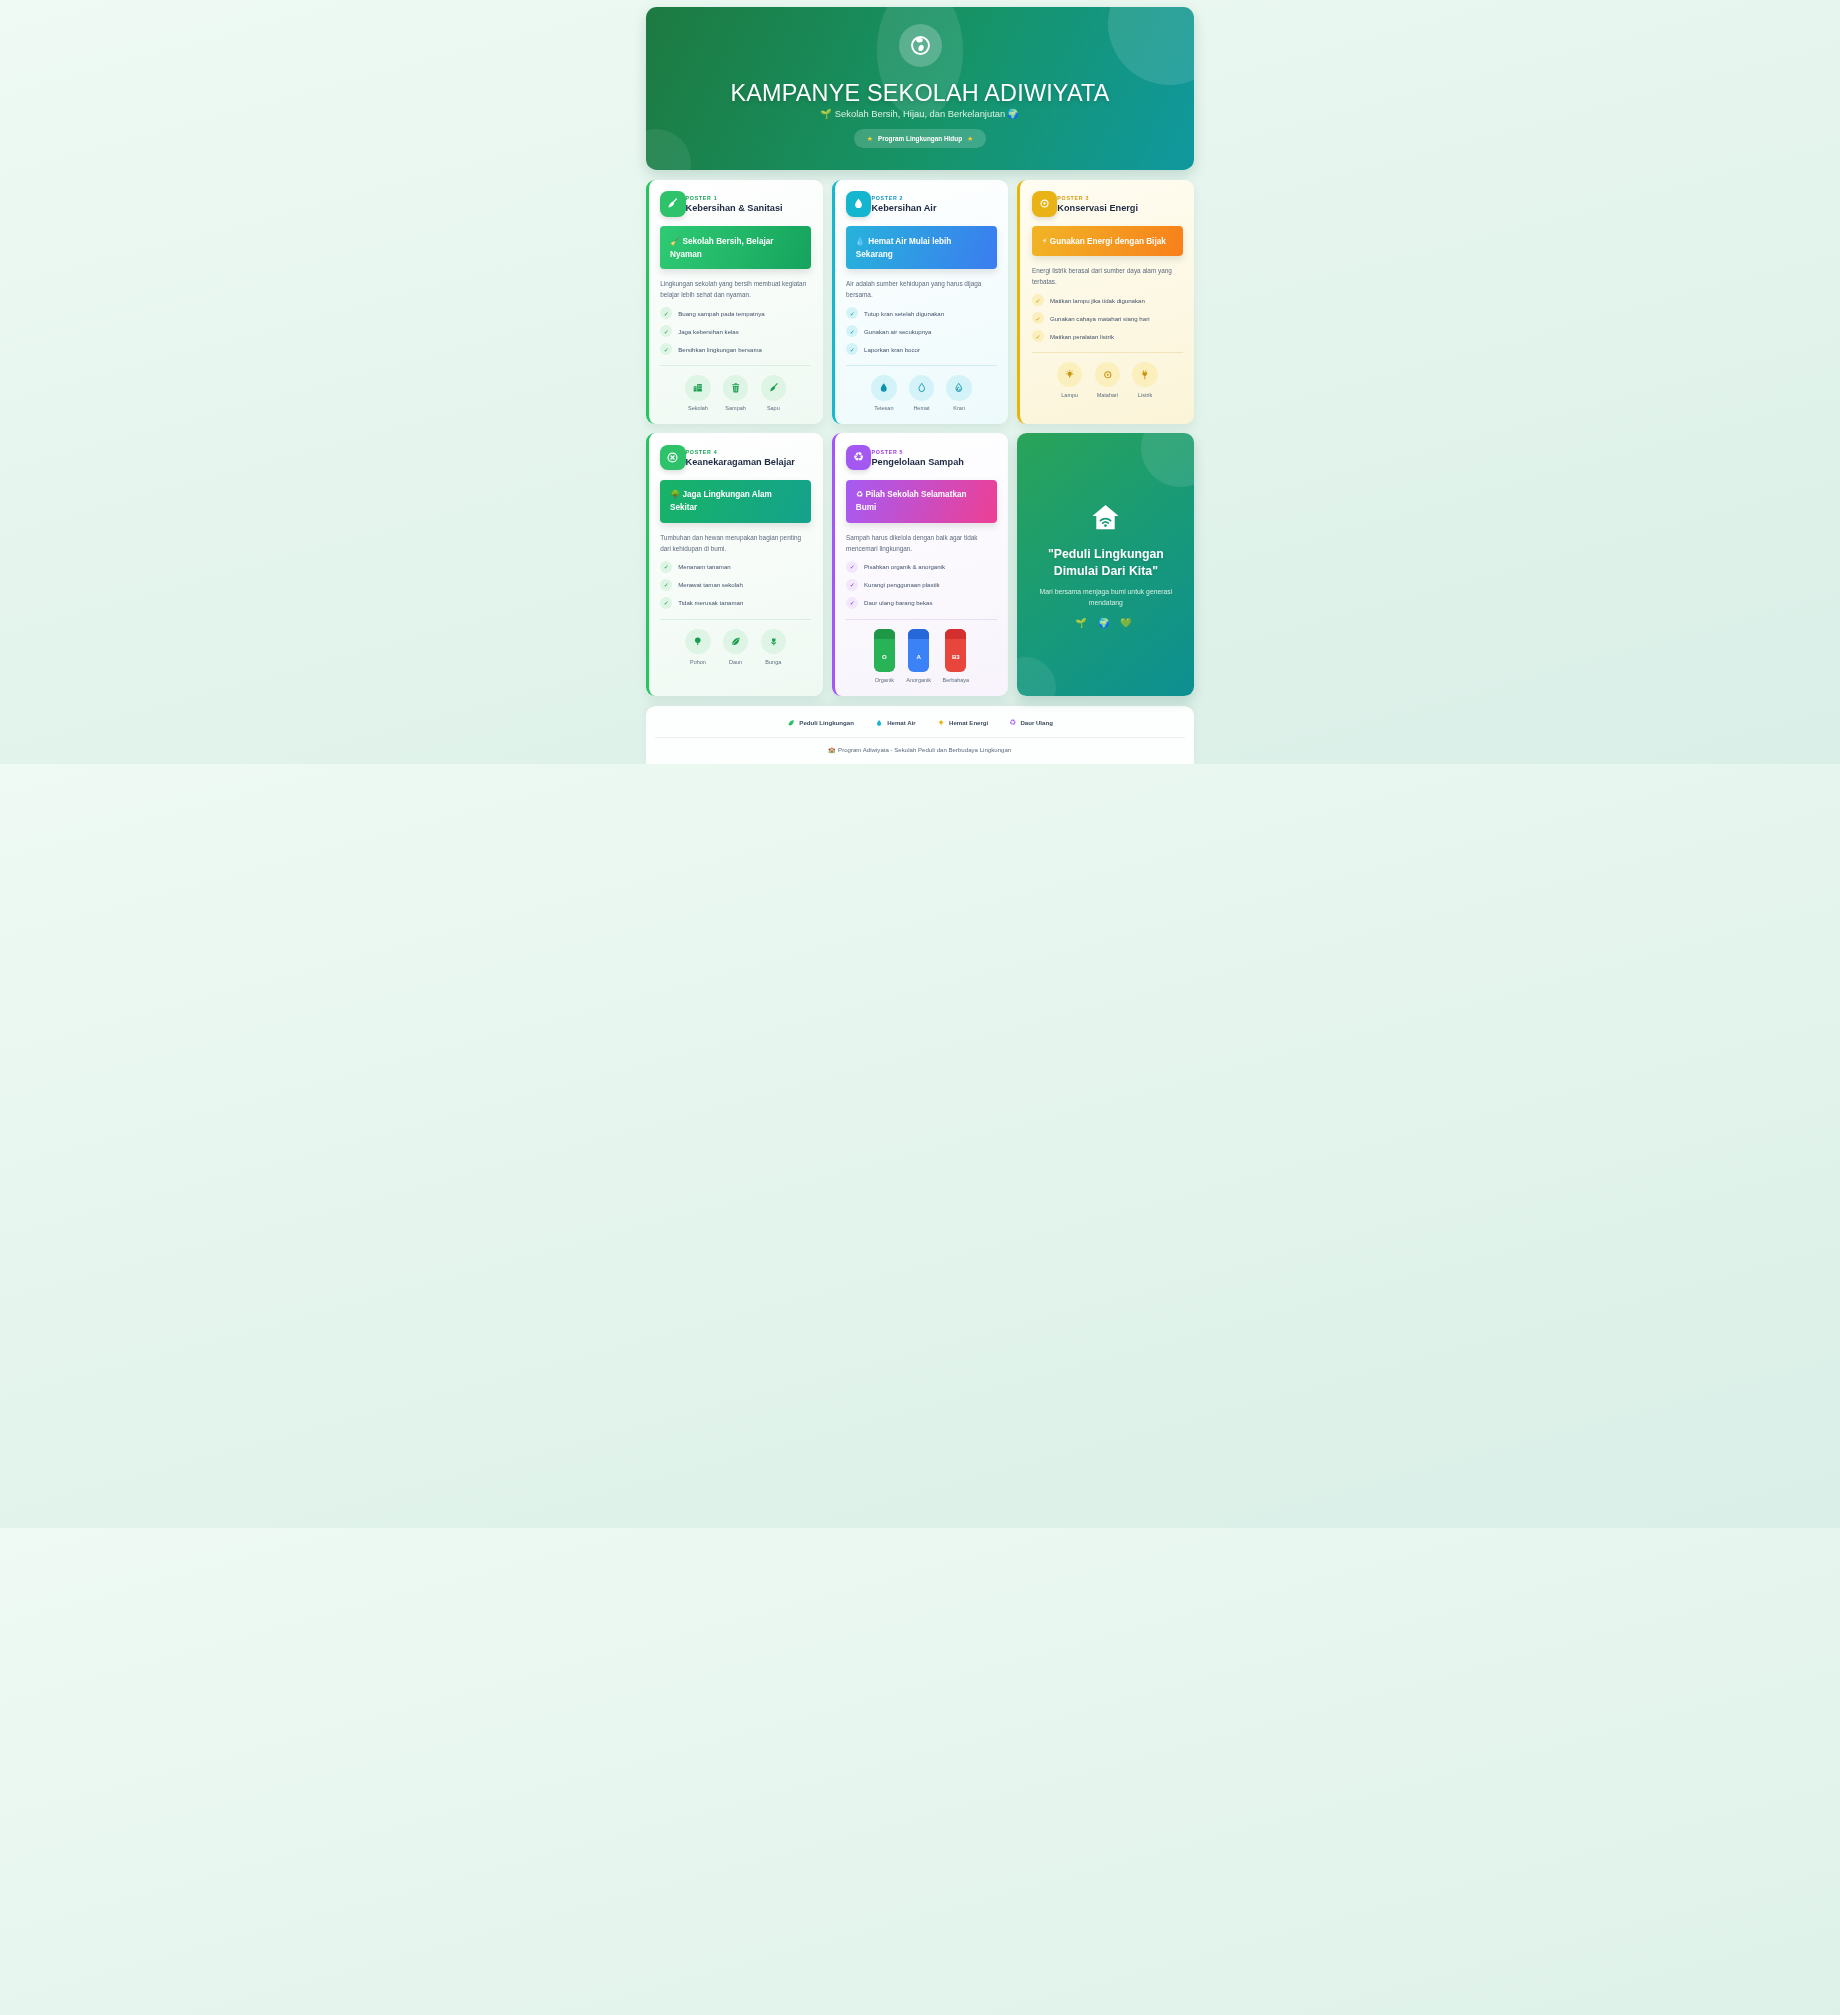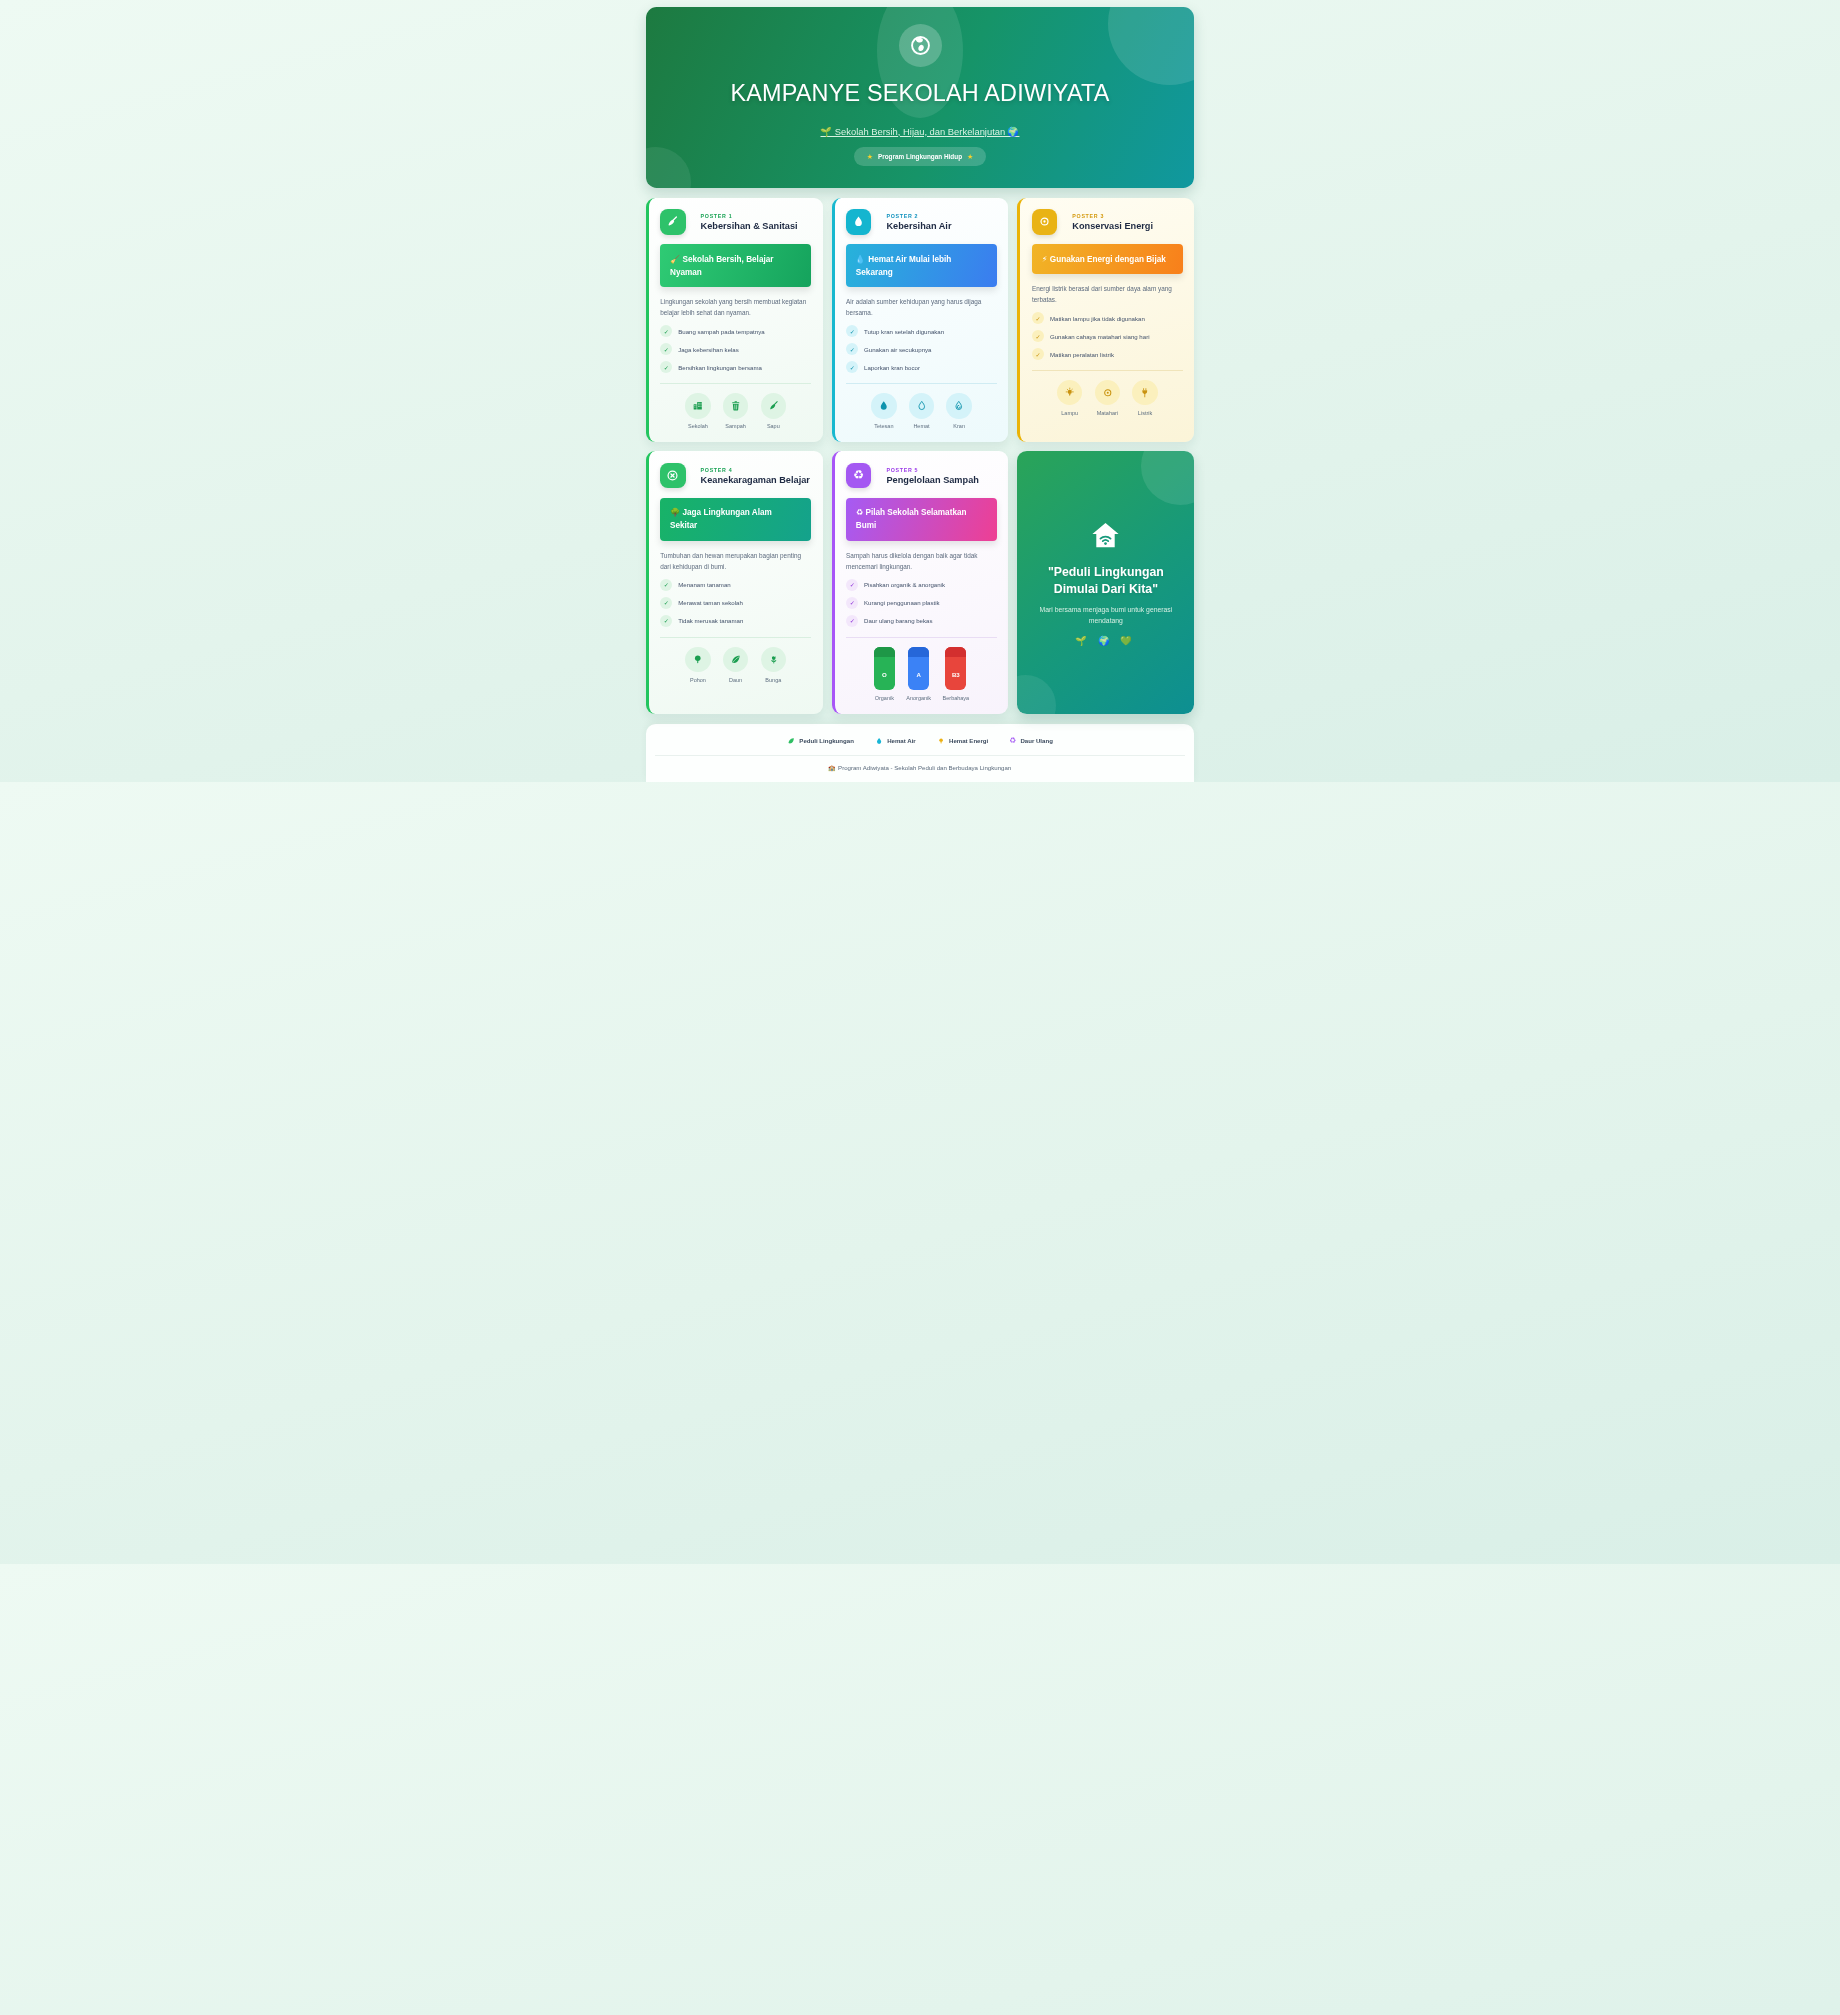--- a/index.html
+++ b/index.html
@@ -14,34 +14,34 @@
           box-shadow:0 5.7px 12.3px rgba(20,90,70,.18); }
   .hero .blob { position:absolute; border-radius:50%; background:rgba(255,255,255,.10); }
   .hero .blob.center { width:86px; height:135px; left:50%; top:-24.6px; transform:translateX(-50%); }
   .hero .blob.tr { width:123px; height:123px; right:-37px; top:-45px; background:rgba(255,255,255,.12); }
   .hero .blob.bl { width:70px; height:70px; left:-24.6px; bottom:-29px; background:rgba(255,255,255,.08); }
   .hero-globe { position:relative; width:43px; height:43px; margin:0 auto; border-radius:50%;
           background:rgba(255,255,255,.22); display:flex; align-items:center; justify-content:center; }
   .hero-globe svg { width:23px; height:23px; }
   .hero-title { position:relative; margin-top:12.3px; font-size:23.4px; font-weight:400; letter-spacing:0.2px;
           color:#ffffff; text-shadow:0 1.6px 4.1px rgba(0,0,0,.18); }
-  .hero-sub { position:relative; margin-top:19px; font-size:9.4px; color:#d9f3e2;text-decoration:underline; }
+  .hero-sub { position:relative; margin-top:1px; font-size:9.4px; color:#d9f3e2; }
   .hero-badge { position:relative; display:inline-flex; align-items:center; gap:4.9px; margin-top:10.7px;
           background:rgba(255,255,255,.18); border-radius:409px; padding:5.3px 12.3px;
           font-size:6.4px; font-weight:700; color:#ffffff; }
   .hero-badge .star { color:#f7d02d; font-size:7px; }
 
   
   .grid { display:grid; grid-template-columns:repeat(3,1fr); gap:9px; margin-top:9.8px; }
 
   .card { position:relative; border-radius:9px; padding:11.5px 11.5px 13px;
           border-left:3.3px solid var(--accent);
           background:var(--card-bg);
           box-shadow:0 4.1px 9.8px rgba(30,80,60,.08); }
-  .card-head { display:flex; align-items:center; gap:15px; }
+  .card-head { display:flex; align-items:center; gap:0; }
   .tile { flex:0 0 auto; width:25.4px; height:25.4px; border-radius:7.8px; background:var(--tile);
           display:flex; align-items:center; justify-content:center; color:#fff;
           box-shadow:0 2.5px 5.7px rgba(0,0,0,.12); }
   .tile svg { width:13px; height:13px; }
   .card-label { font-size:5.3px; font-weight:800; letter-spacing:0.7px; color:var(--label); }
   .card-title { margin-top:2px; font-size:9.2px; font-weight:800; color:#1e2a43; }
   .banner { margin-top:9.8px; border-radius:4px; padding:8.2px 9.8px; background:var(--banner);
           color:#ffffff; font-size:8.2px; font-weight:800; line-height:1.6;
           box-shadow:0 3.3px 7.4px rgba(0,0,0,.10); }
   .desc { margin-top:9px; font-size:6.4px; line-height:1.75; color:#5d6b7e; }

